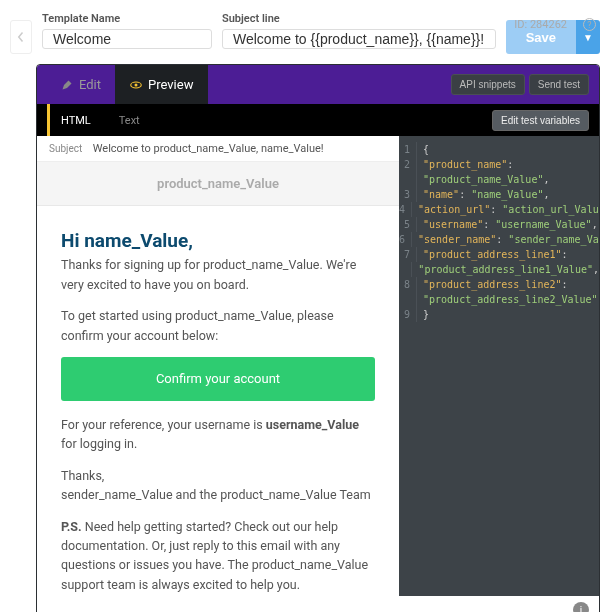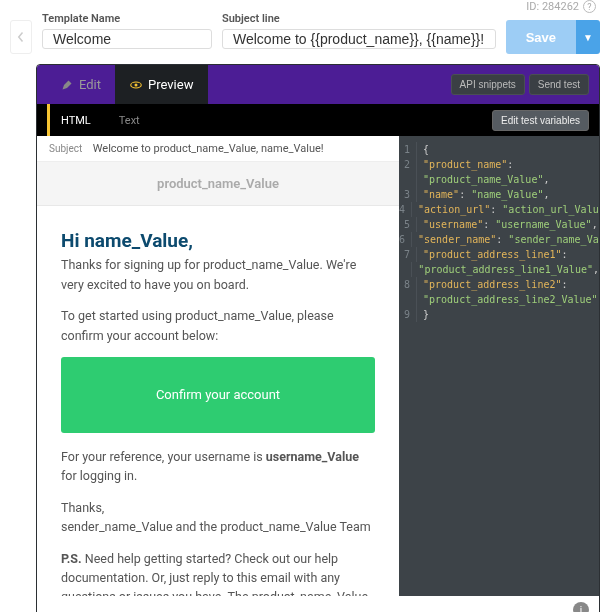--- a/index.html
+++ b/index.html
@@ -1,18 +1,18 @@
 <!DOCTYPE html>
 <html><head>
 <meta charset="utf-8">
 <style>
   * { box-sizing: border-box; margin: 0; padding: 0; }
   body { font-family: -apple-system, BlinkMacSystemFont, "Segoe UI", Roboto, sans-serif; font-size: 13px; color: #333; background: #fff; width: 610px; }
   .topbar { display: flex; align-items: center; padding: 6px 10px 10px 10px; gap: 10px; position: relative; }
-  .id-label { position: absolute; top: 0; right: 14px; font-size: 11px; color: #aaa; display:flex; align-items:center; gap:4px;}
+  .id-label { position: absolute; top: 18px; right: 14px; font-size: 11px; color: #aaa; display:flex; align-items:center; gap:16px;}
   .help-circ { display:inline-flex; width:13px; height:13px; border:1px solid #bbb; border-radius:50%; align-items:center; justify-content:center; font-size:9px; color:#aaa;}
   .back-btn { width: 22px; height: 34px; border:1px solid #eee; border-radius:3px; display:flex; align-items:center; justify-content:center; color:#ccc; font-size:14px; cursor:pointer; margin-top:14px;}
   .field { display:flex; flex-direction:column; }
   .field-label { font-size:11px; font-weight:600; color:#555; margin-bottom:4px; }
   .txt-input { height:20px; border:1px solid #ddd; border-radius:3px; padding:0 10px; font-size:14px; color:#333; }
   .tmpl-field { width: 170px; }
   .subj-field { flex:1; }
   .save-wrap { display:flex; margin-top:14px; }
   .save-btn { background:#9dcdf5; color:#fff; height:34px; padding:0 20px; border:none; border-radius:3px 0 0 3px; font-size:13px; font-weight:600; cursor:pointer;}
   .save-caret { background:#4aa3e8; color:#fff; height:34px; width:24px; border:none; border-radius:0 3px 3px 0; font-size:10px; cursor:pointer;}
@@ -28,21 +28,21 @@
   .sub-tab.active { color:#fff; border-left:3px solid #f7c432; padding-left:11px;}
   .edit-vars-btn { background:#555b61; color:#eee; font-size:10px; border:1px solid #666; padding:4px 8px; border-radius:3px; cursor:pointer;}
   .content-row { display:flex; height:460px; }
   .preview-pane { flex:1; background:#f0f0f0; overflow:auto; }
   .subj-bar { background:#fff; padding:6px 12px; font-size:10px; color:#888; border-bottom:1px solid #eee;}
   .subj-bar .subj-val { color:#555; margin-left:8px; font-size:11px;}
   .brand-bar { background:#f5f5f5; text-align:center; padding:14px 0; color:#aaa; font-size:13px; font-weight:600; border-bottom:1px solid #e8e8e8;}
   .email-body { background:#fff; padding:20px 24px; font-size:12.5px; line-height:1.55; color:#555; }
   .email-body h3 { font-size:19px; color:#0c4a6e; }
   .email-body p { margin-bottom:12px; }
-  .cta { display:block; background:#2ecc71; color:#fff; text-align:center; padding:28px 0; border-radius:3px; font-size:13px; margin:6px 0 14px 0; text-decoration:none;}
+  .cta { display:block; background:#2ecc71; color:#fff; text-align:center; padding:12px 0; border-radius:3px; font-size:13px; margin:6px 0 14px 0; text-decoration:none;}
   .json-pane { width:200px; background:#3d4348; color:#ddd; font-family: Menlo, Consolas, monospace; font-size:10px; padding:6px 0; overflow:auto; position:relative;}
   .json-line { display:flex; white-space:pre; line-height:1.5;}
   .gut { width:18px; text-align:right; color:#7a8288; padding-right:6px; border-right:1px solid #4a5056; margin-right:6px; user-select:none;}
   .j-key { color:#e2b55a; }
   .j-str { color:#9fcf7a; }
   .j-br { color:#ccc; }
   .footer-row { display:flex; justify-content:flex-end; padding:6px 10px; }
   .info-dot { width:16px; height:16px; border-radius:50%; background:#888; color:#fff; font-size:10px; display:flex; align-items:center; justify-content:center; cursor:pointer;}
 </style>
 </head>

